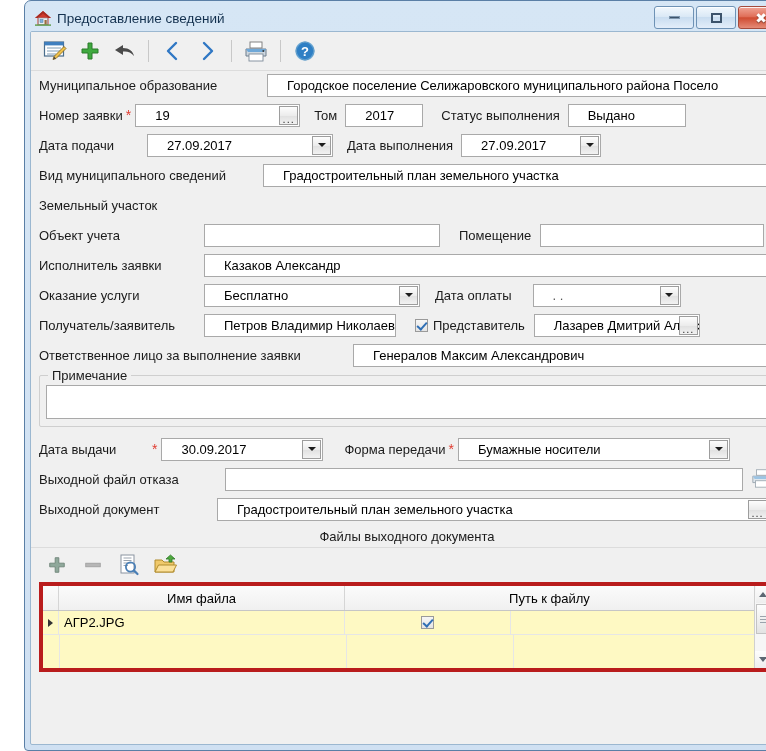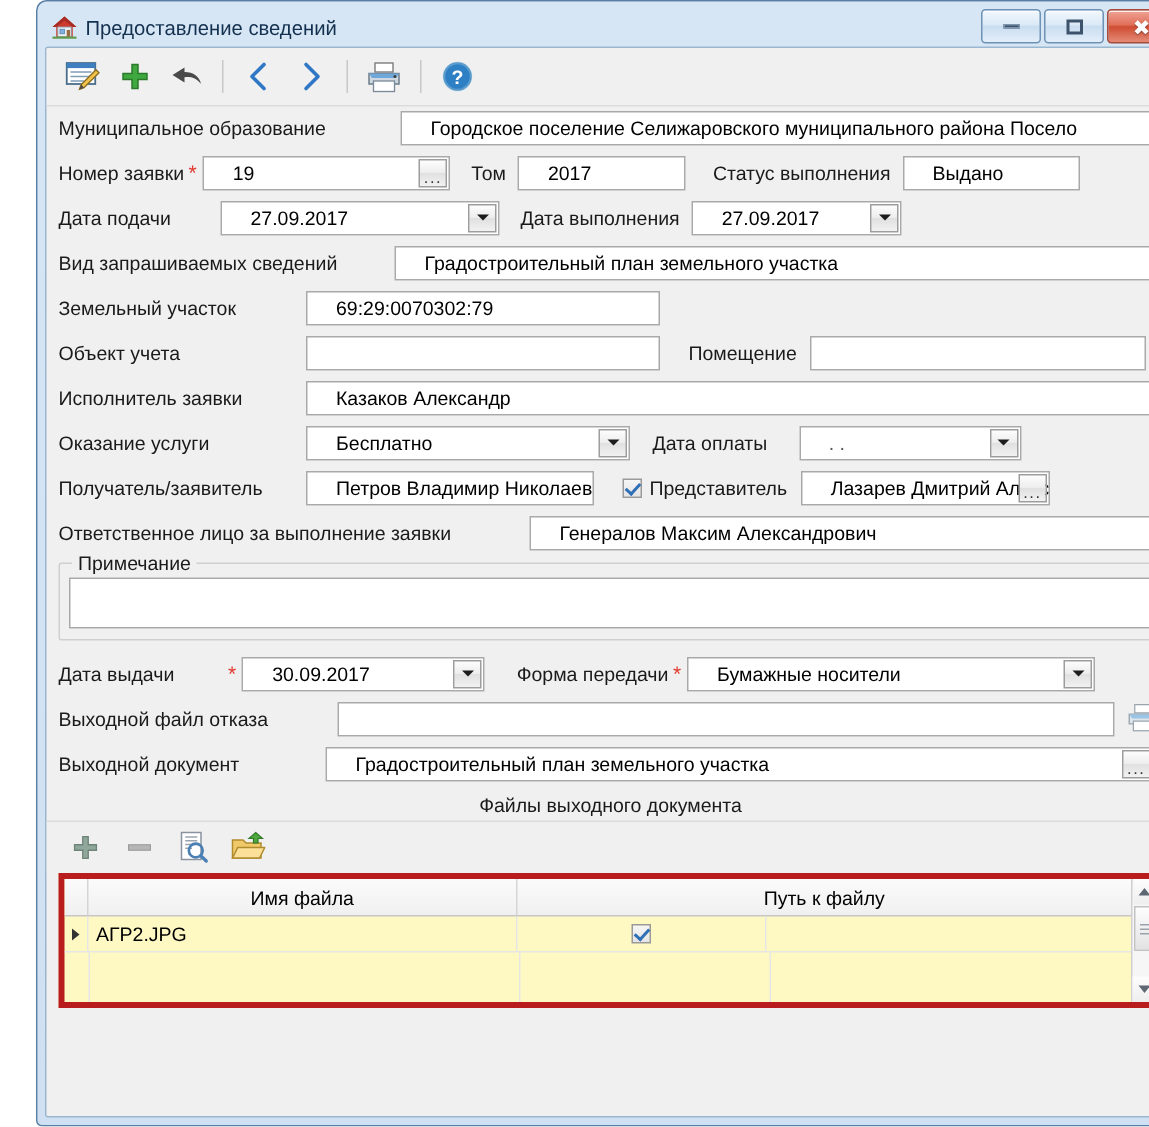--- a/index.html
+++ b/index.html
@@ -408,21 +408,21 @@
       </div>
 
       <div class="row">
         <span class="lbl">Номер заявки</span>
         <span class="req">*</span>
         <div class="fld-wrap">
           <div class="fld" style="width:165px">19</div>
           <div class="ellipsis-btn">...</div>
         </div>
         <span class="lbl" style="margin-left:16px">Том</span>
-        <div class="fld" style="width:112px;margin-left:8px">2017</div>
+        <div class="fld" style="width:78px;margin-left:8px">2017</div>
         <span class="lbl" style="margin-left:18px">Статус выполнения</span>
         <div class="fld" style="width:118px;margin-left:8px">Выдано</div>
       </div>
 
       <div class="row">
         <span class="lbl" style="width:108px">Дата подачи</span>
         <div class="fld-wrap">
           <div class="fld" style="width:186px">27.09.2017</div>
           <div class="combo-btn">
             <span class="caret"></span>
@@ -431,27 +431,26 @@
         <span class="lbl" style="margin-left:16px">Дата выполнения</span>
         <div class="fld-wrap" style="margin-left:8px">
           <div class="fld" style="width:140px">27.09.2017</div>
           <div class="combo-btn">
             <span class="caret"></span>
           </div>
         </div>
       </div>
 
       <div class="row">
-        <span class="lbl" style="width:224px">Вид запрашиваемых сведений</span>
+        <span class="lbl" style="width:224px">Вид муниципального сведений</span>
         <div class="fld" style="width:507px">Градостроительный план земельного участка</div>
       </div>
 
       <div class="row">
         <span class="lbl" style="width:165px">Земельный участок</span>
-        <div class="fld" style="width:236px">69:29:0070302:79</div>
       </div>
 
       <div class="row">
         <span class="lbl" style="width:165px">Объект учета</span>
         <div class="fld" style="width:236px"></div>
         <span class="lbl" style="margin-left:19px">Помещение</span>
         <div class="fld" style="width:224px;margin-left:9px"></div>
       </div>
 
       <div class="row">

